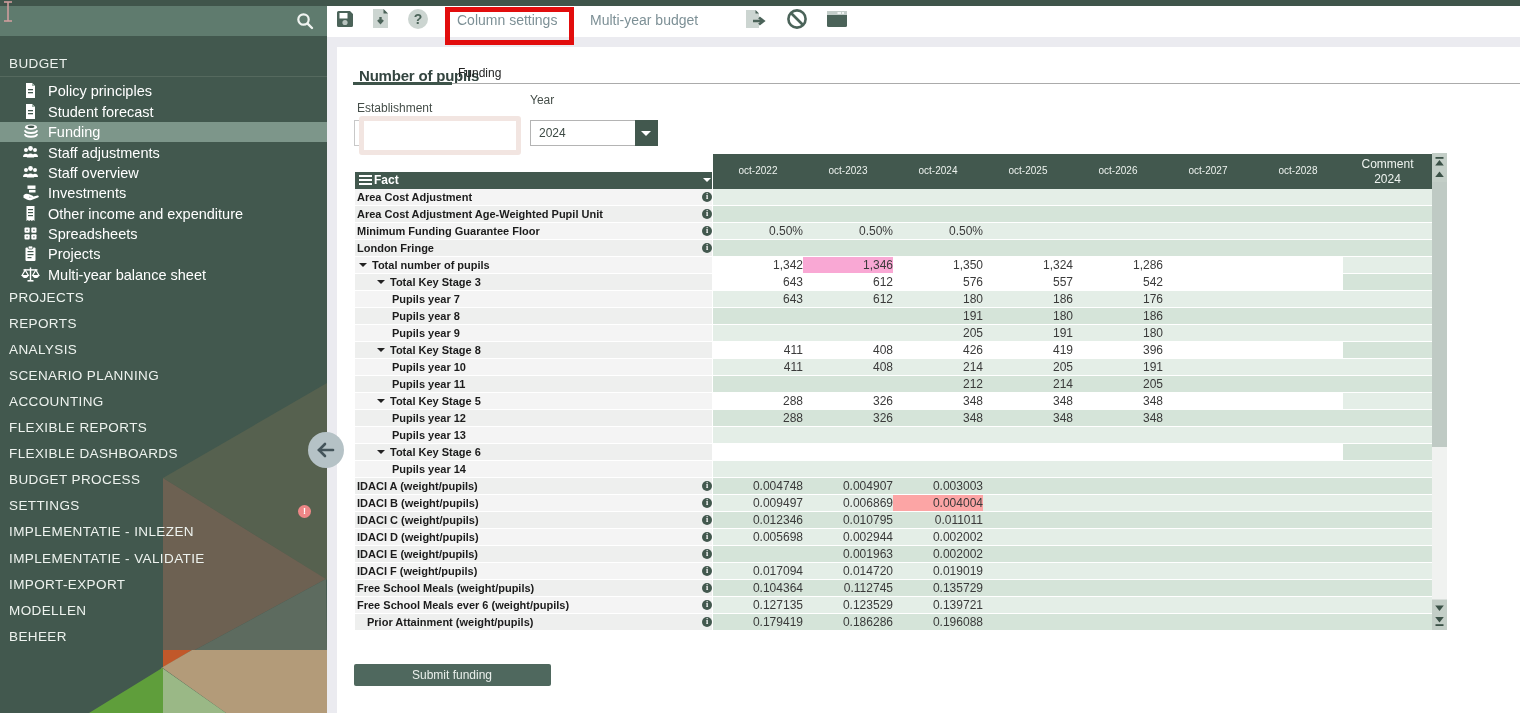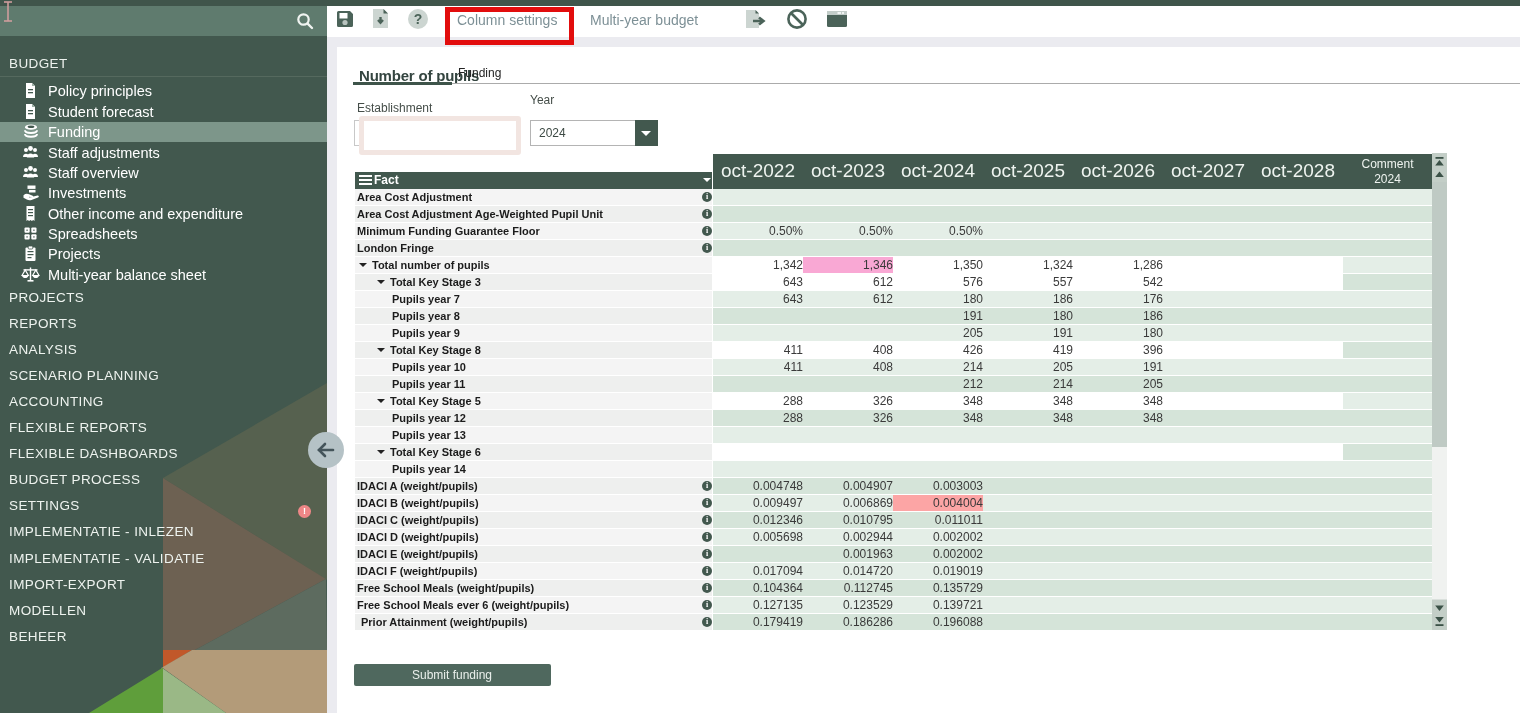--- a/index.html
+++ b/index.html
@@ -40,21 +40,21 @@
 
 .flabel { position:absolute; top:0; font-size:12px; color:#454e49; }
 #inp { left:354px; top:120px; width:164px; height:26px; border:1px solid #c8c8c8; background:#fff; }
 #pink { left:358.5px; top:116px; width:162.5px; height:39px; border:5.5px solid #f2e5e1; border-radius:3px; background:#fff; }
 #ybox { left:530px; top:120px; width:128px; height:26px; border:1px solid #b4b4b4; background:#fff; font-size:12px; color:#3d4a44; line-height:24px; padding-left:8px; }
 #ybtn { left:635px; top:120px; width:23px; height:26px; background:#42584e; }
 #ybtn .yt { position:absolute; left:6px; top:11px; width:0; height:0; border-left:5.5px solid transparent; border-right:5.5px solid transparent; border-top:5.5px solid #fff; }
 
 
 #colhdr { left:713px; top:154px; width:719px; height:34.5px; background:#42584e; display:flex; }
-.hc { width:90px; line-height:34.5px; text-align:center; color:#eef3ef; font-size:19px; }
+.hc { width:90px; line-height:34.5px; text-align:center; color:#eef3ef; font-size:10px; }
 #cmh { width:89px; text-align:center; color:#eef3ef; font-size:12px; line-height:15px; padding-top:2.5px; }
 #factbar { left:355px; top:171.5px; width:357px; height:17px; background:#42584e; color:#fff; }
 #factbar .ham { position:absolute; left:4px; top:3.5px; width:13px; height:10px; }
 #factbar .ft { position:absolute; left:19px; top:1.5px; font-size:12px; font-weight:bold; }
 #factbar .fdd { position:absolute; right:1px; top:6px; width:0; height:0; border-left:4.5px solid transparent; border-right:4.5px solid transparent; border-top:4.5px solid #fff; }
 #grid { left:355px; top:188.5px; width:1077px; }
 .row { display:flex; height:17px; border-bottom:1px solid #fff; }
 .lb { position:relative; width:358px; border-right:1px solid #fff; font-size:11px; font-weight:bold; color:#1b1b1b; line-height:16px; white-space:nowrap; }
 .tri { display:inline-block; vertical-align:middle; margin-right:5px; margin-bottom:2px; width:0; height:0; border-left:4px solid transparent; border-right:4px solid transparent; border-top:4.5px solid #222; }
 .info { position:absolute; right:0px; top:3px; width:10px; height:10px; border-radius:50%; background:#42584e; color:#fff; font-size:8px; font-weight:bold; text-align:center; line-height:10px; font-family:"Liberation Serif", serif; }
@@ -599,21 +599,21 @@
         <div class="c" style="background:#e4eee7">0.127135</div>
         <div class="c" style="background:#e4eee7">0.123529</div>
         <div class="c" style="background:#e4eee7">0.139721</div>
         <div class="c" style="background:#e4eee7"></div>
         <div class="c" style="background:#e4eee7"></div>
         <div class="c" style="background:#e4eee7"></div>
         <div class="c" style="background:#e4eee7"></div>
         <div class="cm" style="background:#e4eee7"></div>
       </div>
 <div class="row">
-        <div class="lb" style="background:#eeefee;padding-left:6px"><span class="lt">Prior Attainment (weight/pupils)</span><span class="info">i</span></div>
+        <div class="lb" style="background:#eeefee;padding-left:12px"><span class="lt">Prior Attainment (weight/pupils)</span><span class="info">i</span></div>
         <div class="c" style="background:#d5e4d9">0.179419</div>
         <div class="c" style="background:#d5e4d9">0.186286</div>
         <div class="c" style="background:#d5e4d9">0.196088</div>
         <div class="c" style="background:#d5e4d9"></div>
         <div class="c" style="background:#d5e4d9"></div>
         <div class="c" style="background:#d5e4d9"></div>
         <div class="c" style="background:#d5e4d9"></div>
         <div class="cm" style="background:#d5e4d9"></div>
       </div>
   </div>

